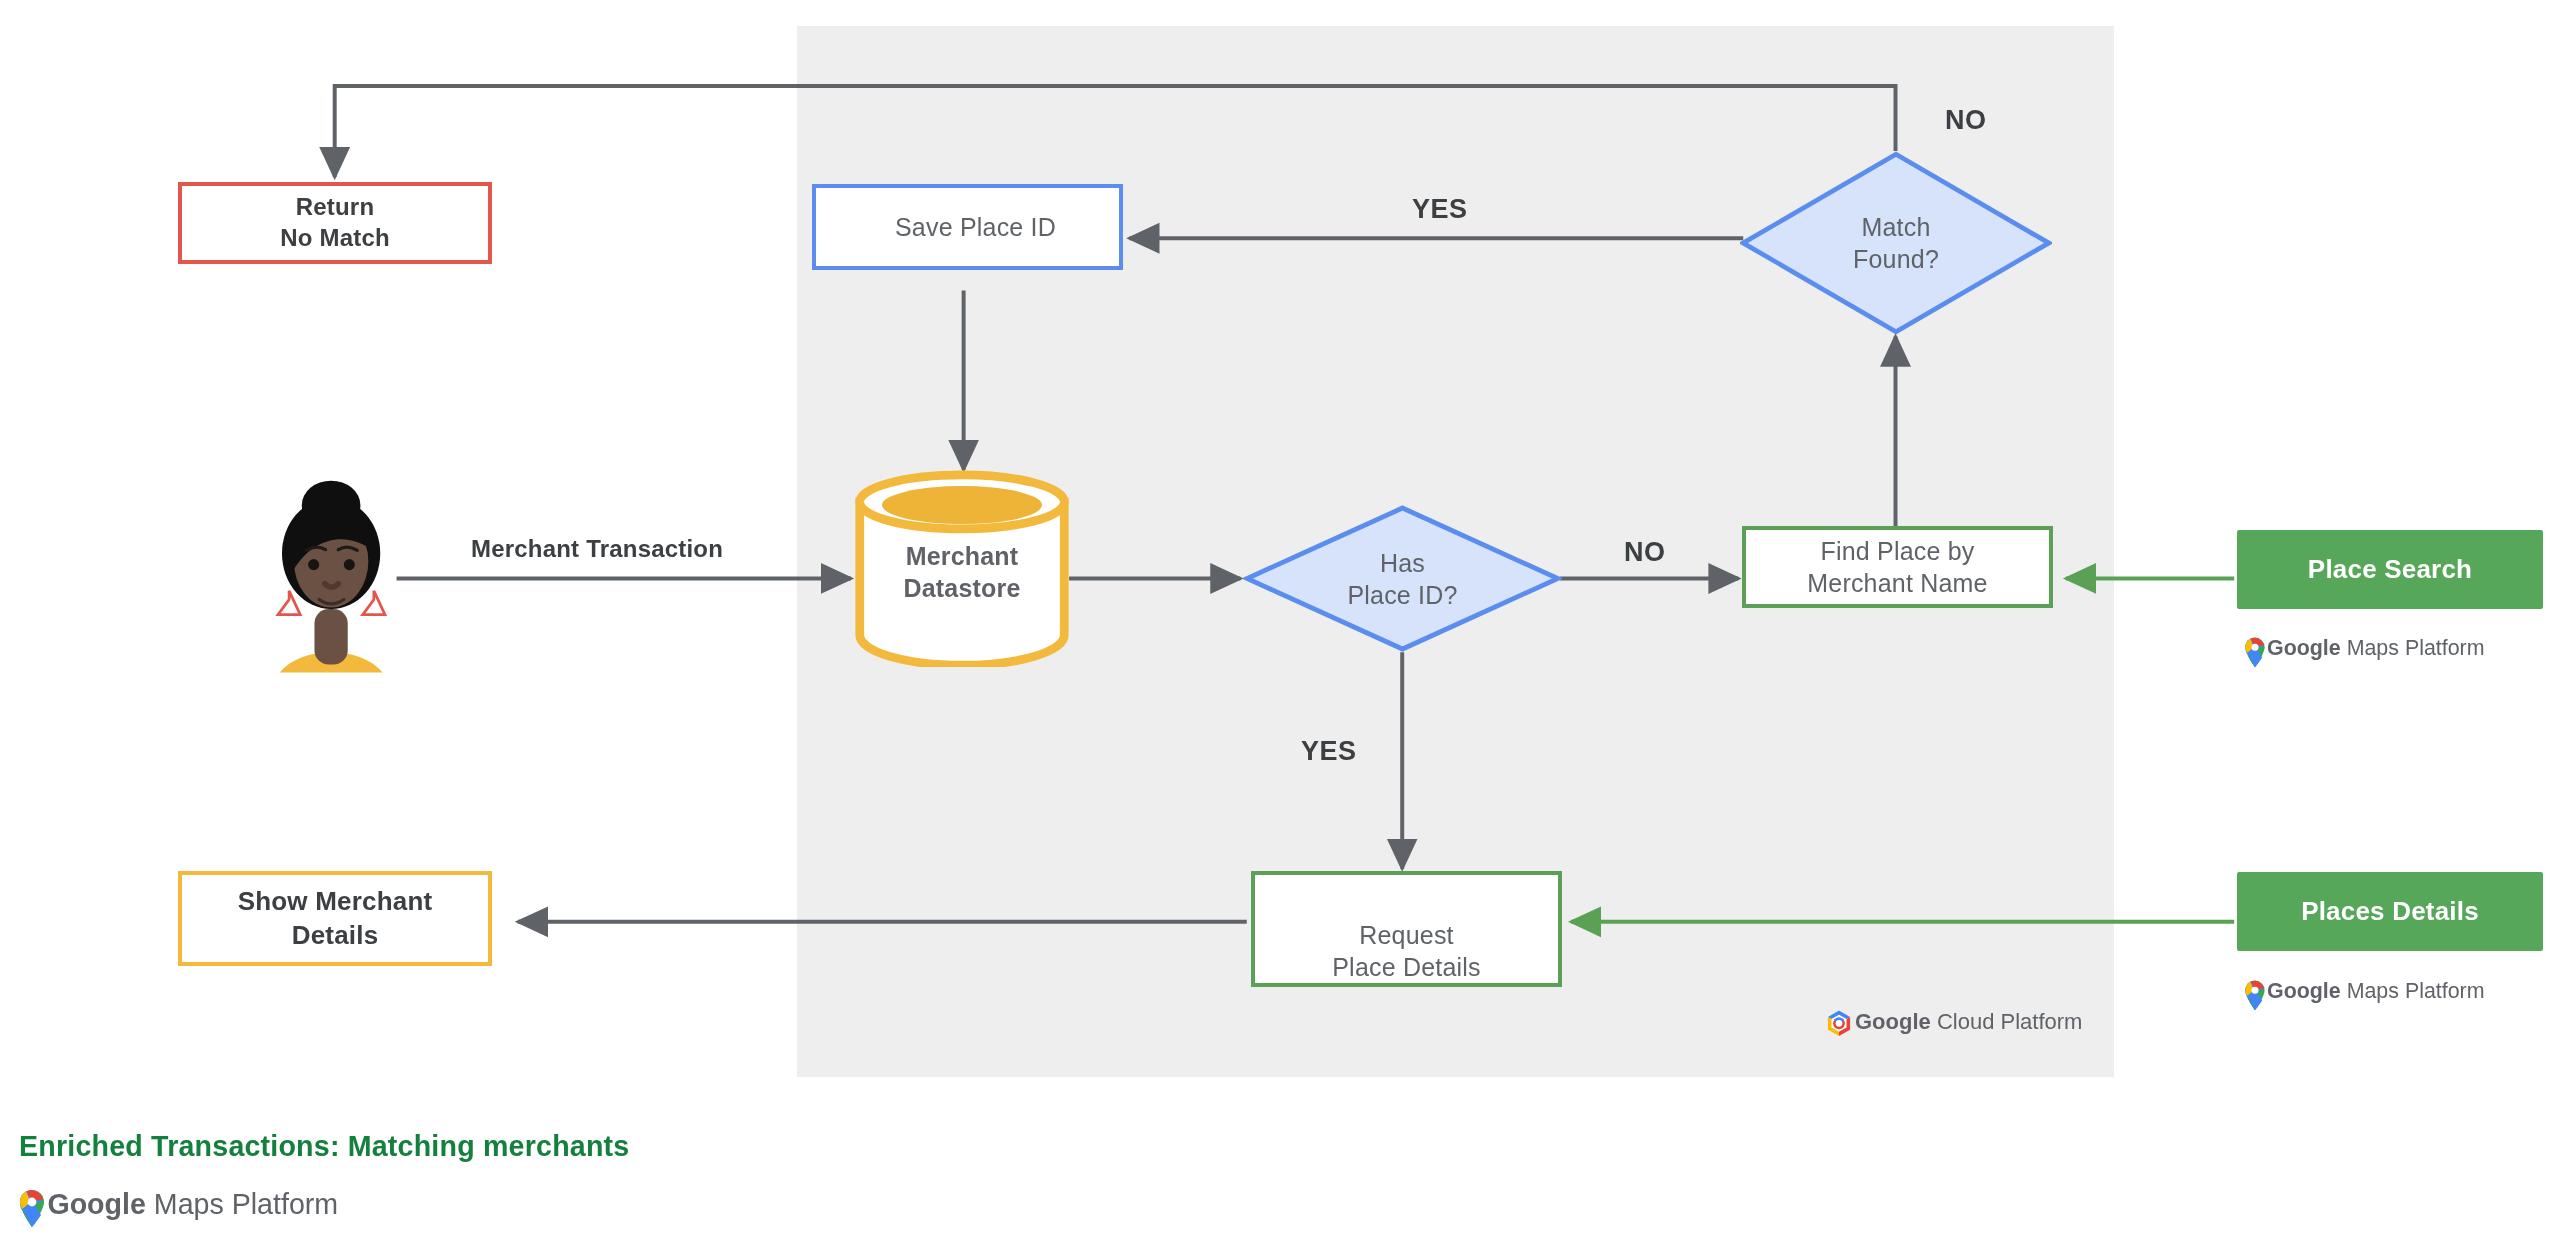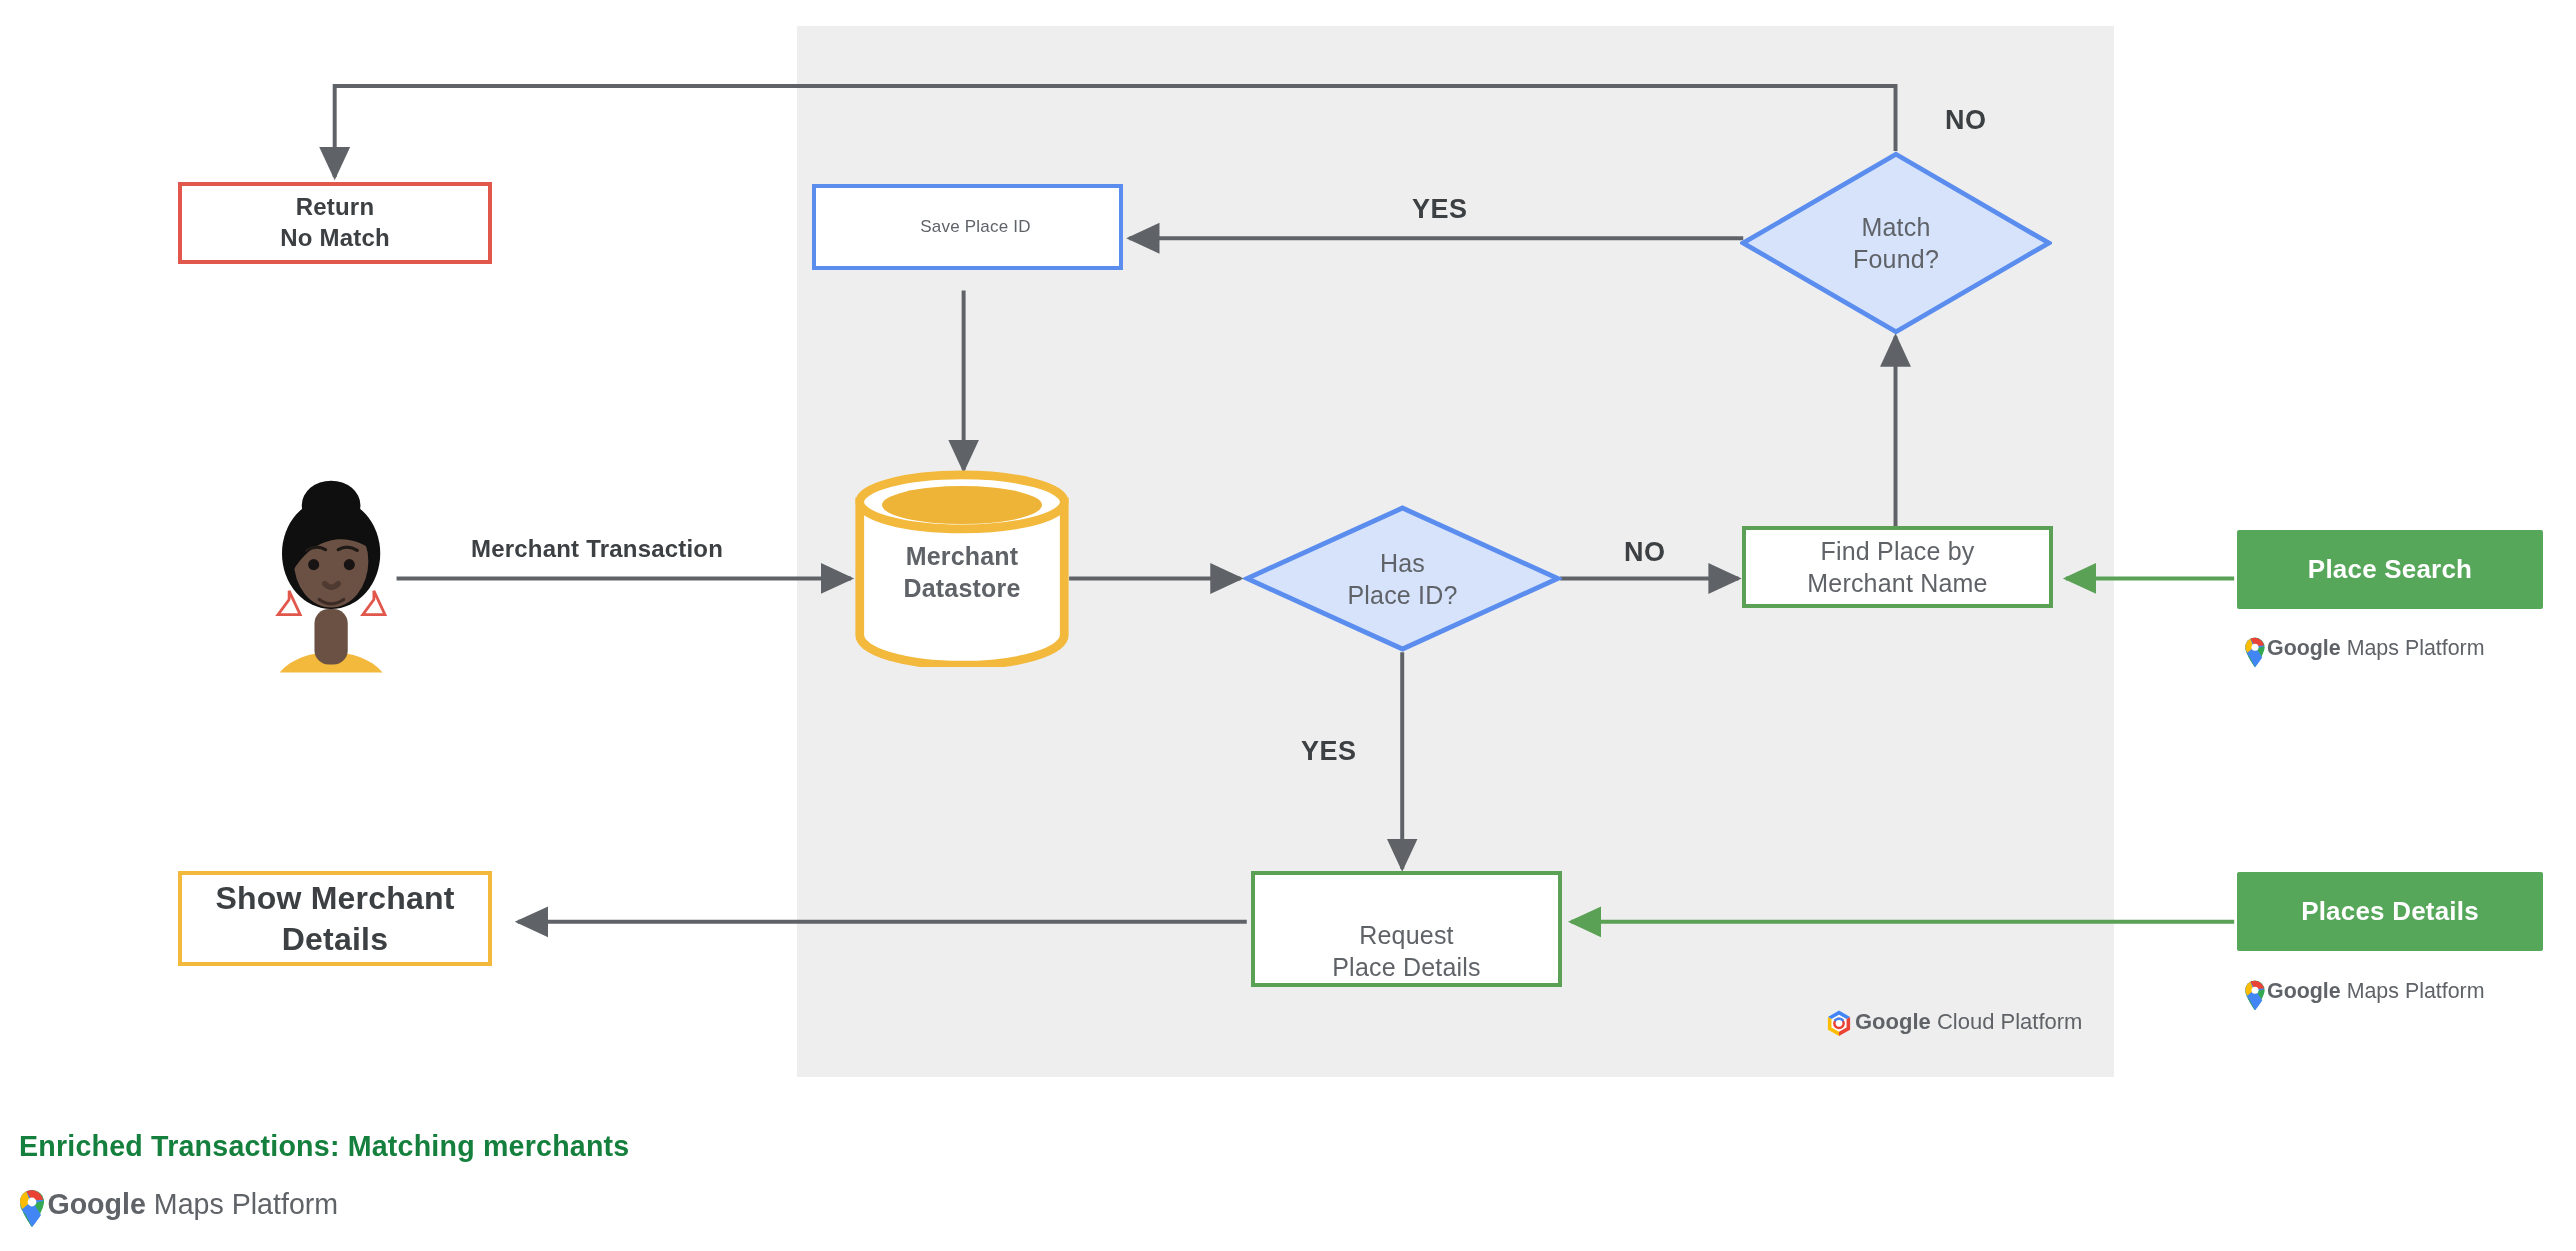--- a/index.html
+++ b/index.html
@@ -34,25 +34,25 @@
   }
   .node .txt{display:block;white-space:pre-line;}
 
   
   .box-red{
     border:4px solid #e2574c;background:#ffffff;
     color:#3c4043;font-weight:bold;font-size:24px;letter-spacing:0.2px;
   }
   .box-yellow{
     border:4px solid #f2b93c;background:#ffffff;
-    color:#3c4043;font-weight:bold;font-size:32px;letter-spacing:0.2px;
+    color:#3c4043;font-weight:bold;font-size:26px;letter-spacing:0.2px;
   }
   .box-blue{
     border:4px solid #5b8def;background:#ffffff;
-    color:#5f6368;font-weight:normal;font-size:17px;letter-spacing:0.2px;padding-left:16px;
+    color:#5f6368;font-weight:normal;font-size:25px;letter-spacing:0.2px;padding-left:16px;
   }
   .box-green{
     border:4px solid #5aa155;background:#ffffff;
     color:#5f6368;font-weight:normal;font-size:25px;letter-spacing:0.2px;
   }
   
   .chip-green{
     background:#57a75b;border:none;border-radius:2px;
     color:#ffffff;font-weight:bold;font-size:26px;letter-spacing:0.2px;
   }

